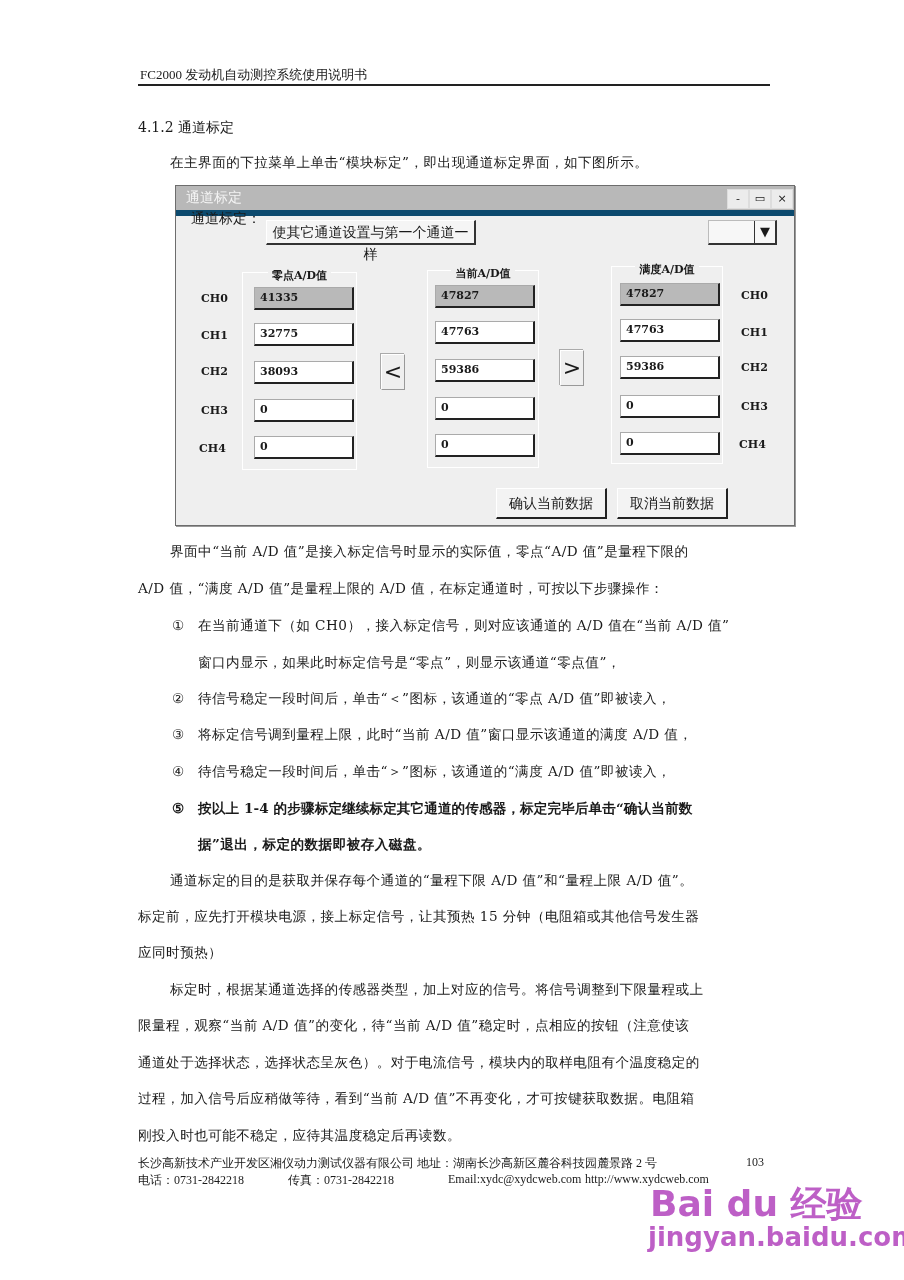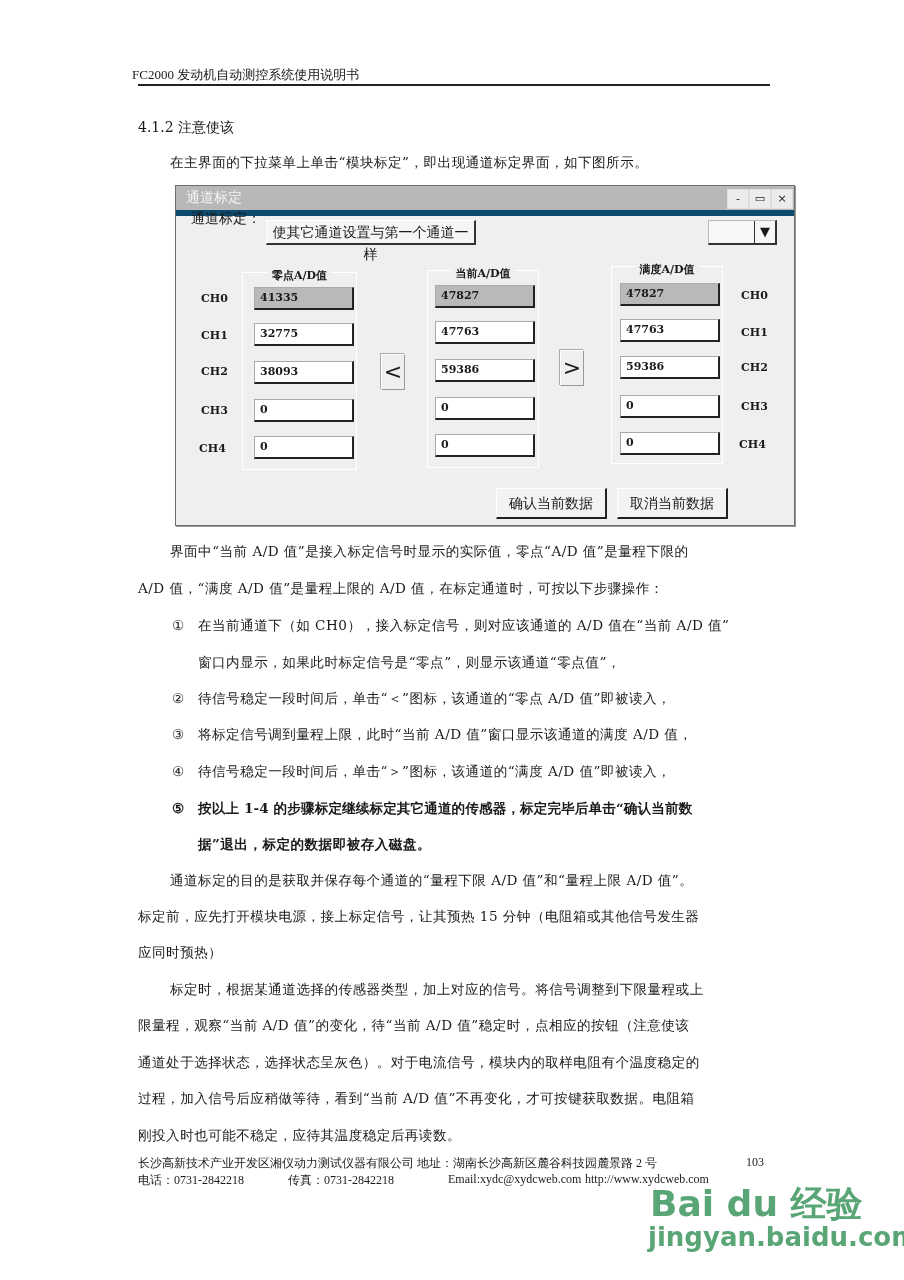--- a/index.html
+++ b/index.html
@@ -1,19 +1,19 @@
 <!DOCTYPE html>
 <html><head>
 <meta charset="utf-8">
 <style>
   html, body { margin: 0; padding: 0; background: #ffffff; }
   body { width: 904px; height: 1280px; position: relative; overflow: hidden;
          font-family: "DejaVu Serif", "Liberation Serif", serif; color: #1a1a1a; }
   .abs { position: absolute; }
-  .hdr-title { left: 132px; top: 66px; font-size: 13px; font-family: "Liberation Serif", "DejaVu Serif", serif; }
+  .hdr-title { left: 140px; top: 66px; font-size: 13px; font-family: "Liberation Serif", "DejaVu Serif", serif; }
   .hdr-rule { left: 138px; top: 84px; width: 632px; height: 2px; background: #222; }
   .section { left: 138px; top: 119px; font-size: 14px; }
   .line { position: absolute; white-space: nowrap; font-size: 13.6px; letter-spacing: 0.45px; }
   .bold { font-weight: bold; }
 
   
   .win { left: 175px; top: 185px; width: 618px; height: 339px; background: #efefef;
          border: 1px solid #6d6d6d; box-shadow: 1px 1px 0 #999; }
   .titlebar { position: absolute; left: 0; top: 0; width: 618px; height: 24px; background: #b8b8b8;
               border-bottom: 6px solid #0c4a6e; }
@@ -40,29 +40,29 @@
   .field.sel { background: #b9b9b9; }
   .ch { position: absolute; font-size: 11px; font-weight: bold; }
   .arrow-btn { position: absolute; width: 22px; height: 34px; background: #efefef;
                border-top: 1px solid #fff; border-left: 1px solid #fff; border-right: 1px solid #999; border-bottom: 1px solid #999;
                box-shadow: -1px -1px 0 #aaa; font-size: 22px; text-align: center; line-height: 34px;
                font-family: "DejaVu Sans", sans-serif; }
   .bot-btn { position: absolute; top: 302px; height: 28px; background: #f3f3f3;
              border-top: 1px solid #fff; border-left: 1px solid #fff; border-right: 2px solid #222; border-bottom: 2px solid #222;
              font-size: 14px; text-align: center; line-height: 28px; }
   .footer { font-size: 12px; font-family: "Liberation Serif", "DejaVu Serif", serif; white-space: nowrap; }
-  .wm { color: #15803d; font-family: "DejaVu Sans", sans-serif; font-weight: bold; }
+  .wm { color: #a21caf; font-family: "DejaVu Sans", sans-serif; font-weight: bold; }
 </style>
 </head>
 <body>
 
 <div class="abs hdr-title">FC2000 发动机自动测控系统使用说明书</div>
 <div class="abs hdr-rule"></div>
 
-<div class="abs section">4.1.2 注意使该</div>
+<div class="abs section">4.1.2 通道标定</div>
 <div class="line" style="left:170px; top:154px;">在主界面的下拉菜单上单击“模块标定”，即出现通道标定界面，如下图所示。</div>
 
 <div class="abs win">
   <div class="titlebar">
     <span class="t">通道标定</span>
     <div class="tb-btn" style="left:551px;">-</div>
     <div class="tb-btn" style="left:573px;">▭</div>
     <div class="tb-btn" style="left:595px;">×</div>
   </div>
 

